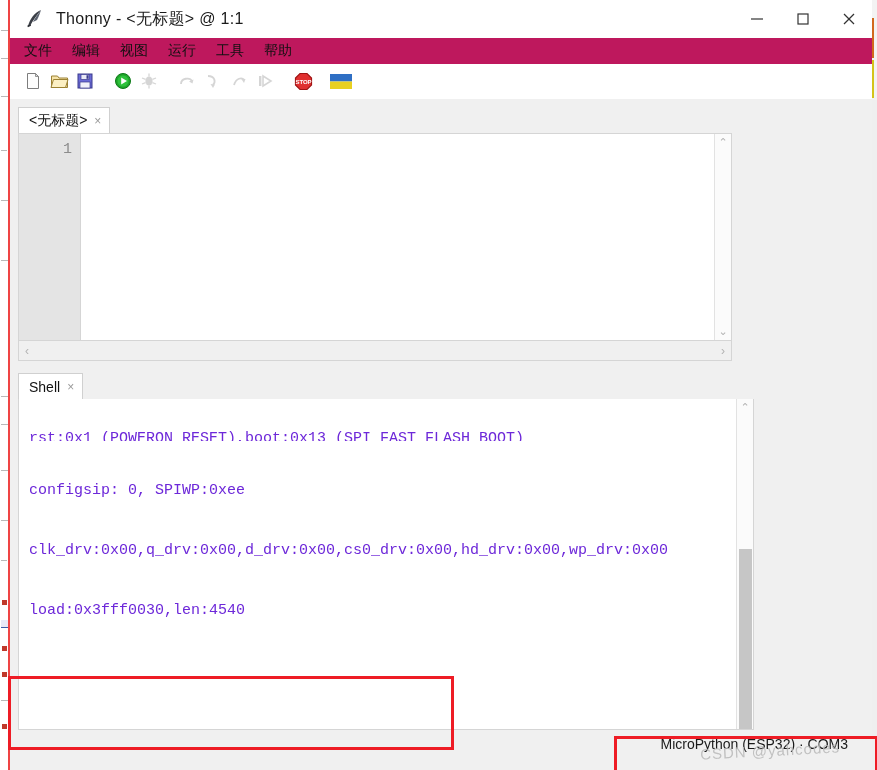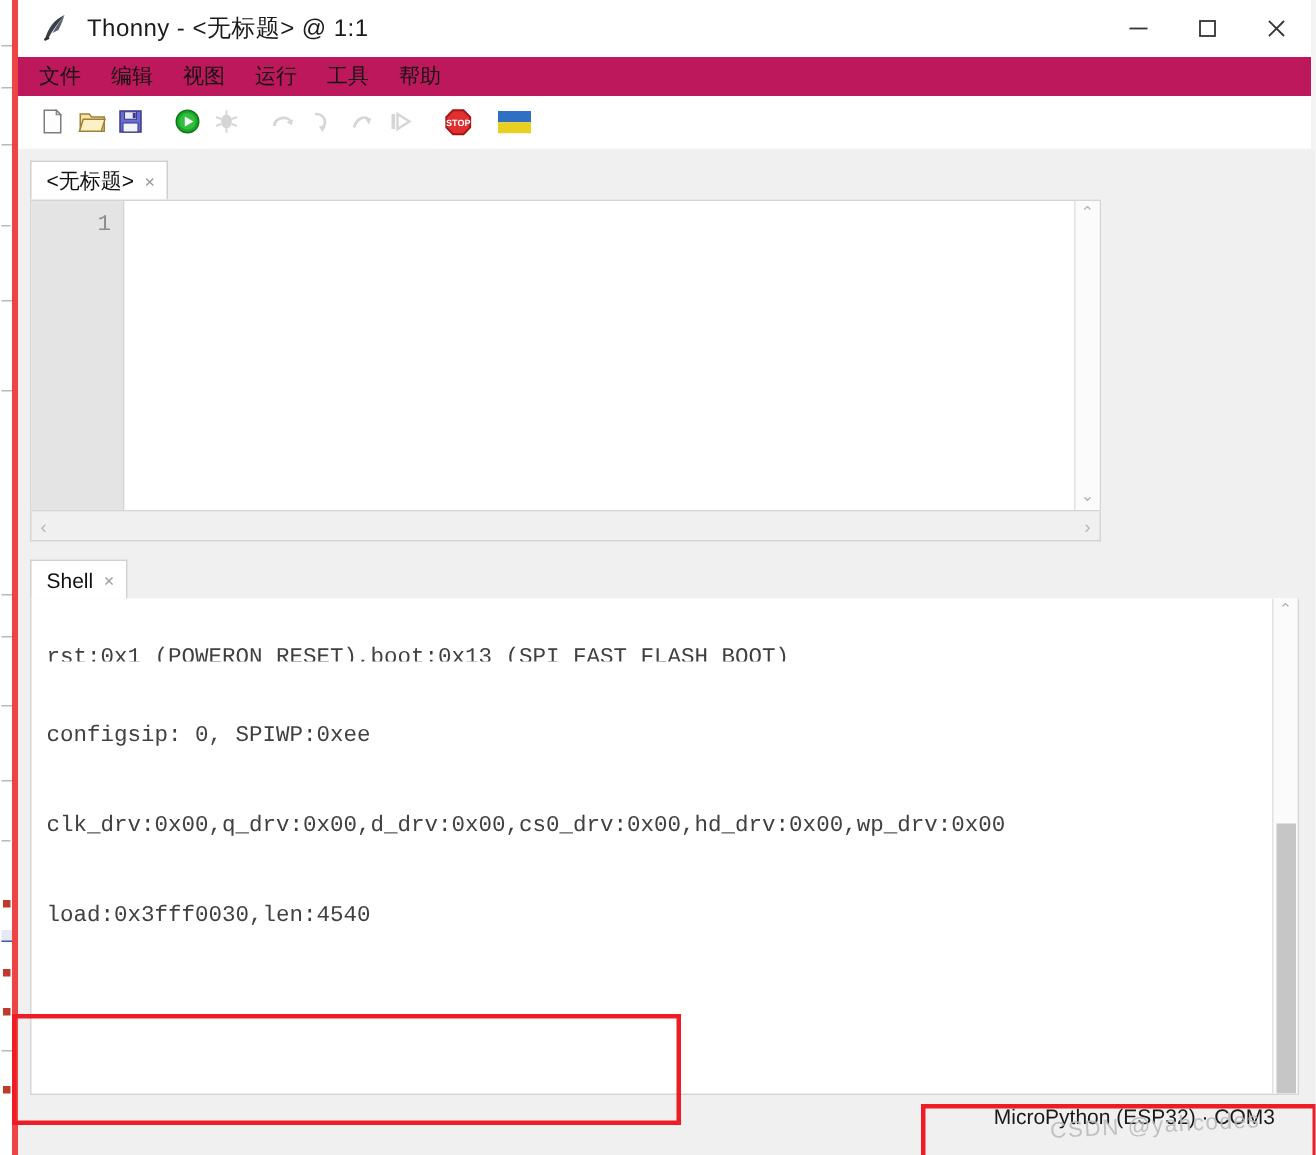--- a/index.html
+++ b/index.html
@@ -25,21 +25,21 @@
     position:absolute;right:0;top:0;width:10px;height:770px;background:#f3f3f3;z-index:0;
   }
   #bg-right .r-orange{position:absolute;left:2px;top:18px;width:5px;height:40px;background:#d2691e;}
   #bg-right .r-yellow{position:absolute;left:2px;top:60px;width:5px;height:38px;background:#d4c41a;}
   #bg-right .r-grey{position:absolute;left:0;top:100px;width:10px;height:670px;background:#efefef;}
 
   
   #thonny{
     position:absolute;left:8px;top:0;width:862px;height:770px;
     background:#f0f0f0;z-index:2;
-    border-left:4px solid #ef4444;
+    border-left:2px solid #ef4444;
     display:flex;flex-direction:column;justify-content:flex-end;
   }
 
   
   #titlebar{
     height:38px;background:#ffffff;display:flex;align-items:center;
     position:relative;flex:none;
   }
   #app-icon{width:26px;height:26px;margin-left:12px;display:flex;align-items:center;justify-content:center;}
   #title-text{
@@ -102,30 +102,30 @@
   .sb-arrow{color:#b3b3b3;font-size:11px;line-height:11px;}
   .sb-thumb{position:absolute;left:2px;width:13px;background:#c6c6c6;}
   #editor-hscroll{
     height:20px;background:#f0f0f0;border:1px solid #d5d5d5;border-top:none;
     display:flex;align-items:center;justify-content:space-between;
     padding:0 6px;box-sizing:border-box;color:#b3b3b3;font-size:12px;
   }
 
   
   #shell-pane{
-    margin:12px 0 0 8px;width:846px;flex:1;display:flex;flex-direction:column;min-height:0;
+    margin:12px 0 0 8px;width:736px;flex:1;display:flex;flex-direction:column;min-height:0;
   }
   #shell-body{
     flex:1;background:#ffffff;border:1px solid #d5d5d5;border-top:none;
     display:flex;position:relative;box-sizing:border-box;overflow:hidden;
   }
   #shell-text{
     flex:1;padding:2px 0 0 10px;overflow:hidden;
     font-family:"Liberation Mono","DejaVu Sans Mono",monospace;
-    font-size:15px;line-height:20px;color:#404040;white-space:pre;
+    font-size:15px;line-height:20px;color:#6d28d9;white-space:pre;
   }
   .sline{display:block;}
   .sline.clipped{margin-top:-12px;height:12px;overflow:hidden;}
 
   
   #statusbar{
     height:40px;background:#f0f0f0;flex:none;position:relative;
   }
   #status-text{
     position:absolute;right:14px;top:4px;background:#f0f0f0;

